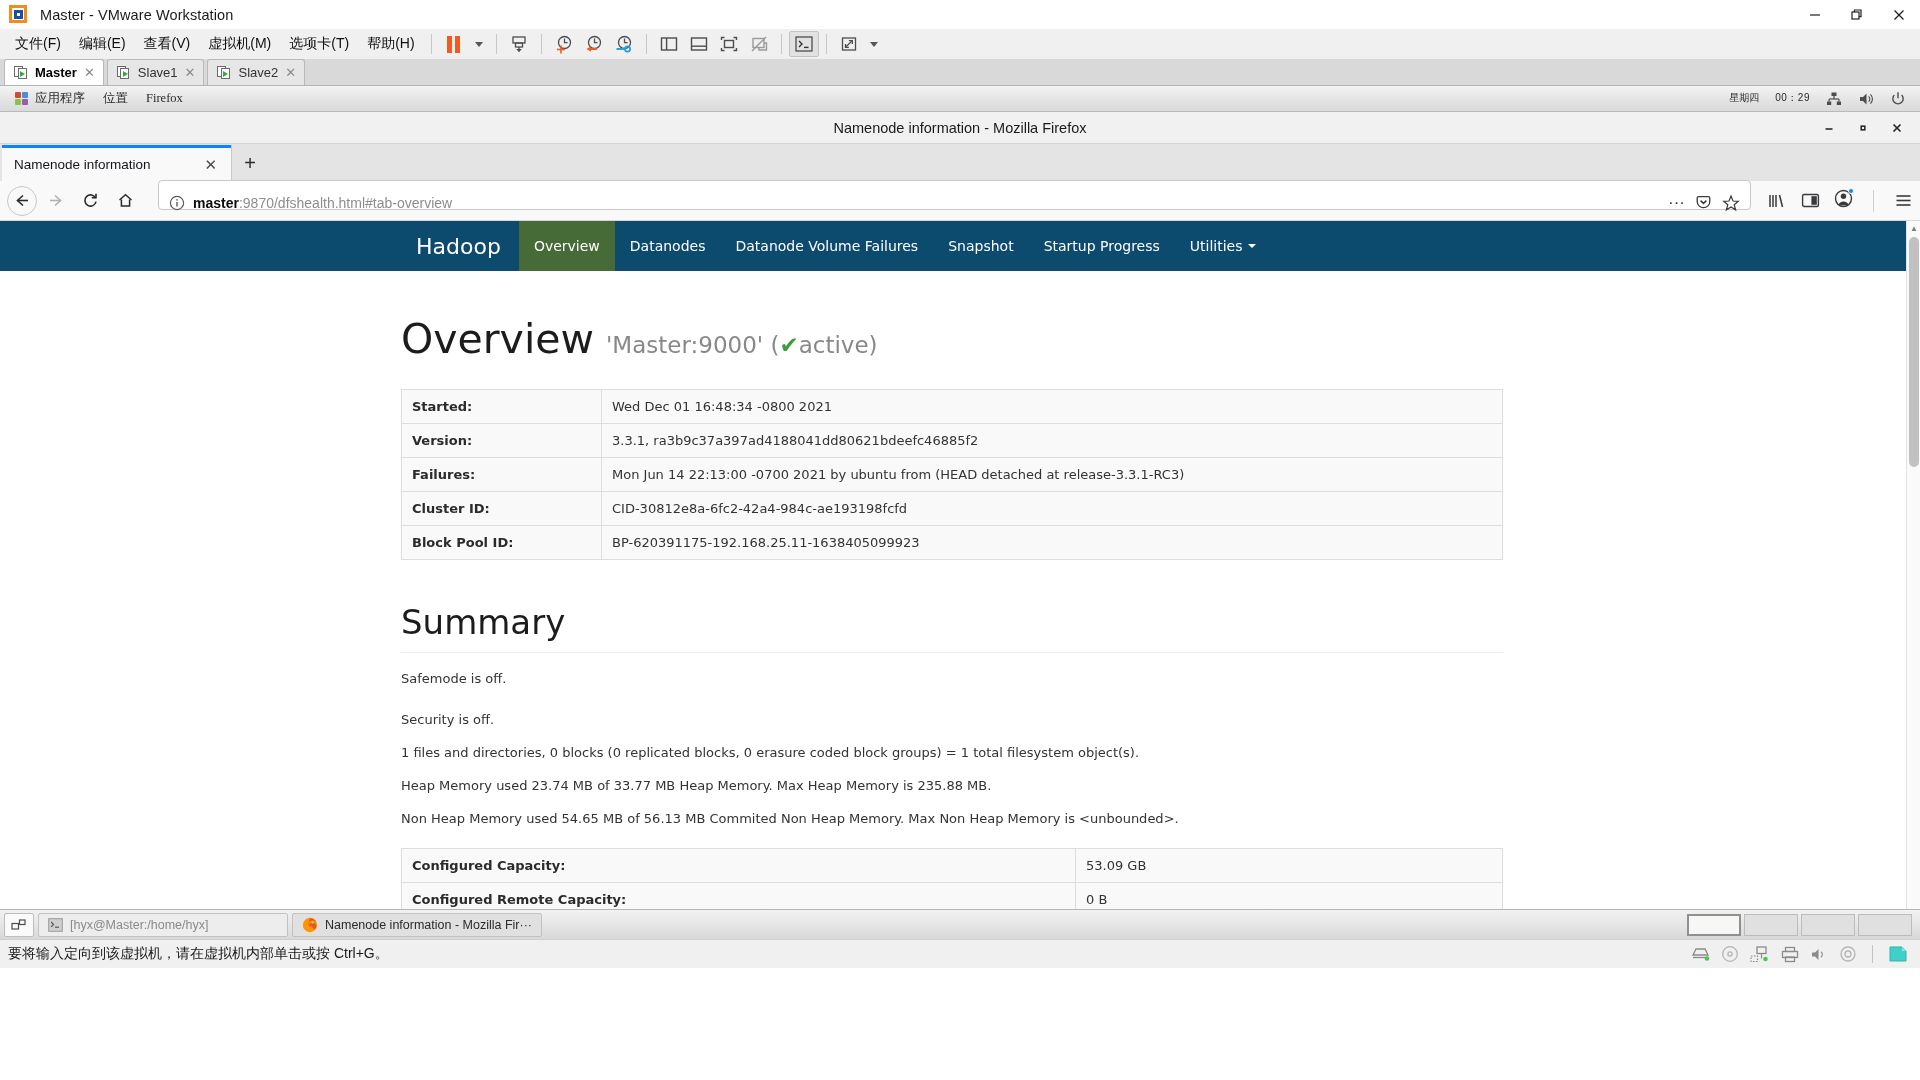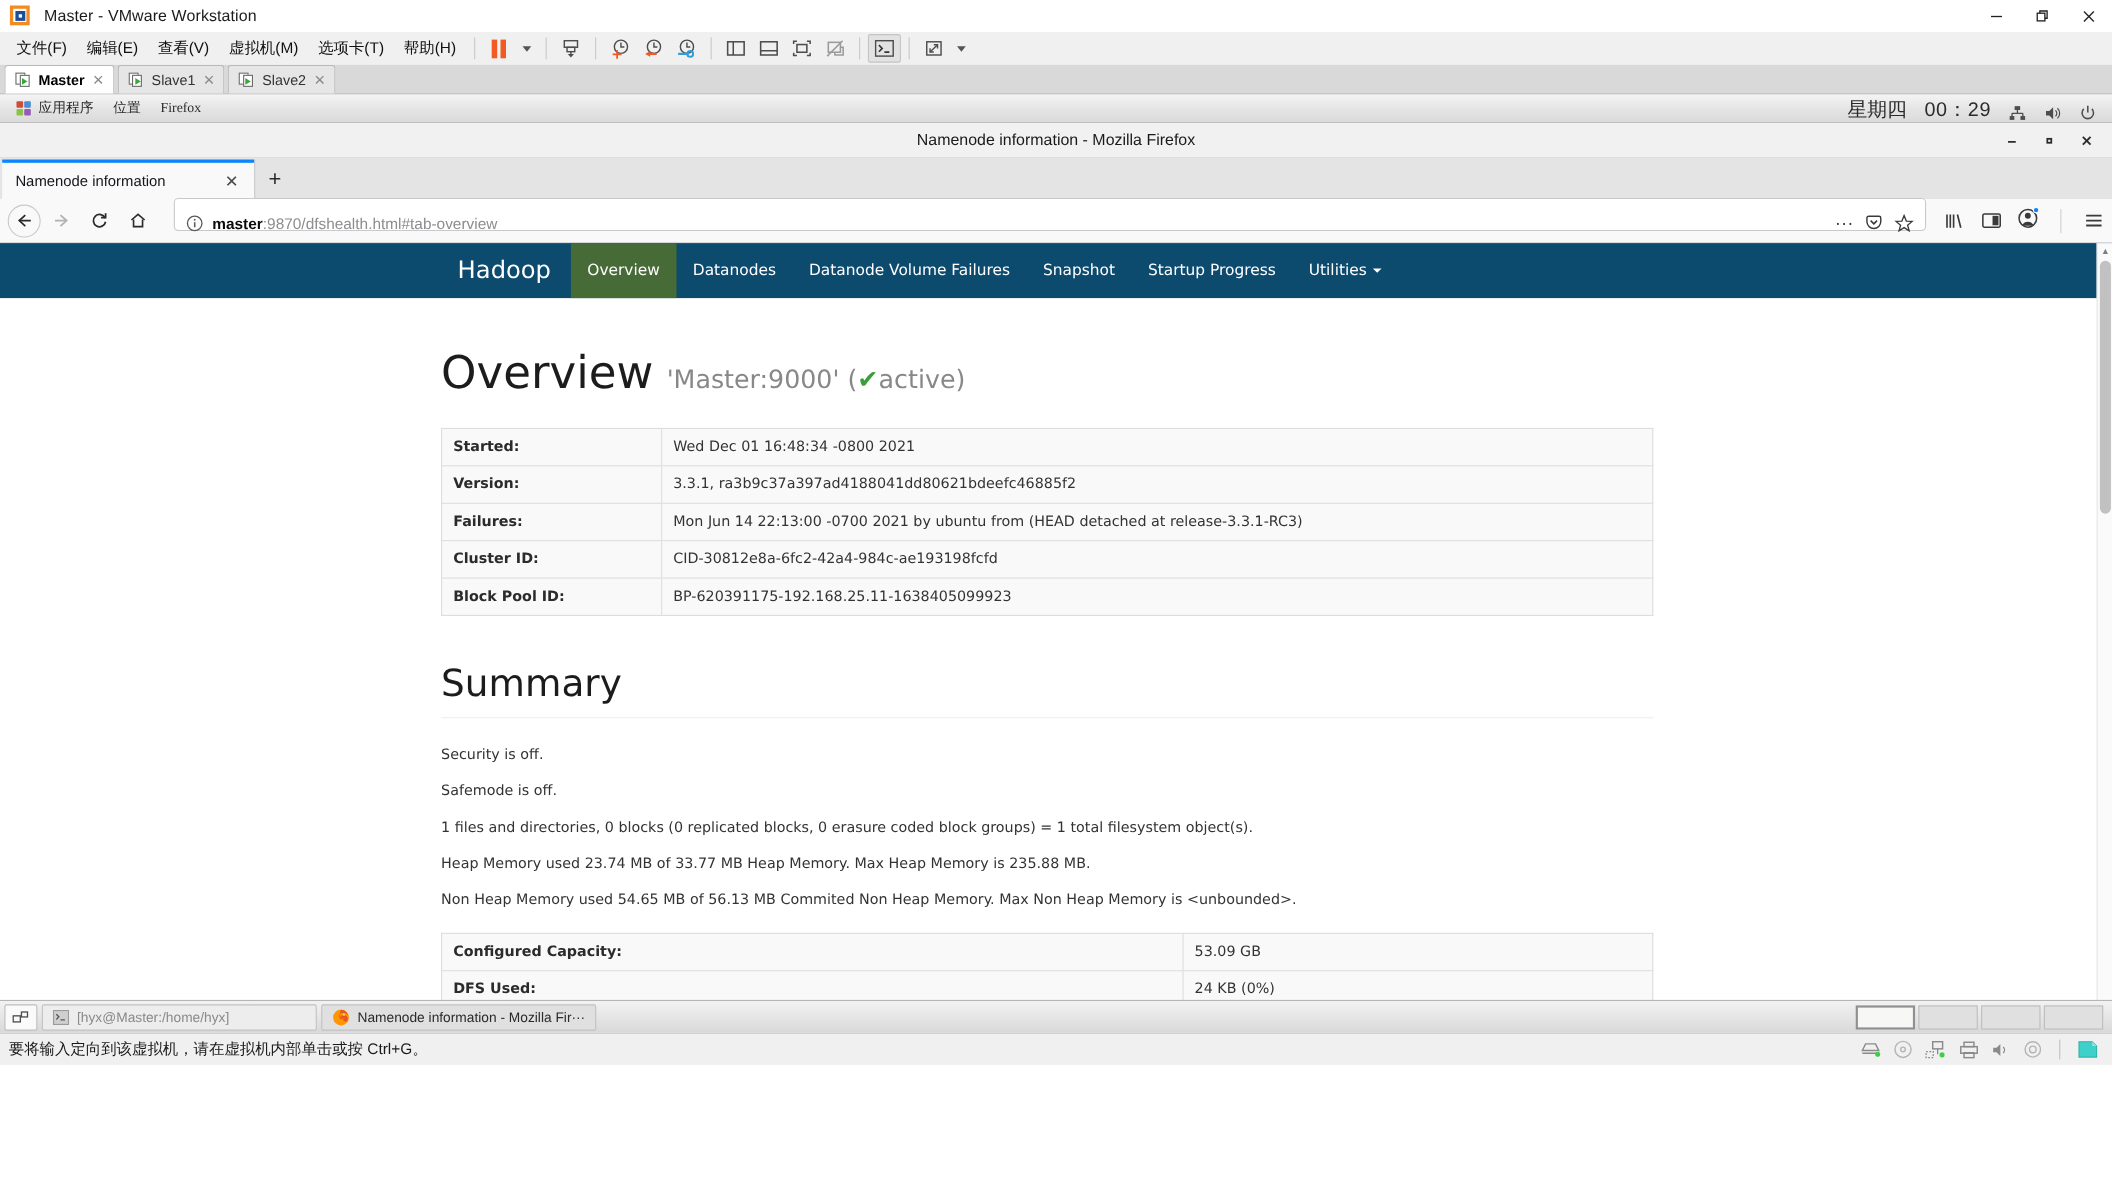--- a/index.html
+++ b/index.html
@@ -148,22 +148,22 @@
     padding: 0 6px;
   }
   .gp-item { padding: 0 9px; display: flex; align-items: center; gap: 6px; font-family: Liberation Serif, serif; }
   .gnome-logo {
     width: 14px; height: 14px; position: relative; flex: none;
   }
   .gnome-logo i {
     position: absolute; width: 6px; height: 6px; border-radius: 1px;
   }
   .gnome-right {
-    margin-left: auto; display: flex; align-items: flex-end; gap: 16px;
-    padding-right: 8px; font-size: 18px;
+    margin-left: auto; display: flex; align-items: flex-start; gap: 16px;
+    padding-right: 8px; font-size: 10px;
   }
   .gicon { width: 16px; height: 16px; display:block; }
 
   
   .ff-window {
     position: absolute;
     left: 0px; top: 26px;
     width: 1920px; height: 990px;
     background: #f9f9fa;
     display: flex; flex-direction: column;
@@ -750,33 +750,37 @@
                 </tr>
                 <tr>
                   <td class="k">Block Pool ID:</td>
                   <td>BP-620391175-192.168.25.11-1638405099923</td>
                 </tr>
               </tbody>
             </table>
 
             <h2 class="sum-title">Summary</h2>
 
+            <div class="sum-line">Safemode is off.</div>
             <div class="sum-line first">Security is off.</div>
-            <div class="sum-line">Safemode is off.</div>
             <div class="sum-line">1 files and directories, 0 blocks (0 replicated blocks, 0 erasure coded block groups) = 1 total filesystem object(s).</div>
             <div class="sum-line">Heap Memory used 23.74 MB of 33.77 MB Heap Memory. Max Heap Memory is 235.88 MB.</div>
             <div class="sum-line">Non Heap Memory used 54.65 MB of 56.13 MB Commited Non Heap Memory. Max Non Heap Memory is &lt;unbounded&gt;.</div>
 
             <table class="ov summary" style="margin-top:22px;">
               <tbody>
                 <tr>
                   <td class="k">Configured Capacity:</td>
                   <td>53.09 GB</td>
                 </tr>
                 <tr>
+                  <td class="k">Configured Remote Capacity:</td>
+                  <td>0 B</td>
+                </tr>
+                <tr>
                   <td class="k">DFS Used:</td>
                   <td>24 KB (0%)</td>
                 </tr>
               </tbody>
             </table>
 
           </div>
         </div>
 
         <div class="ff-scrollbar">

